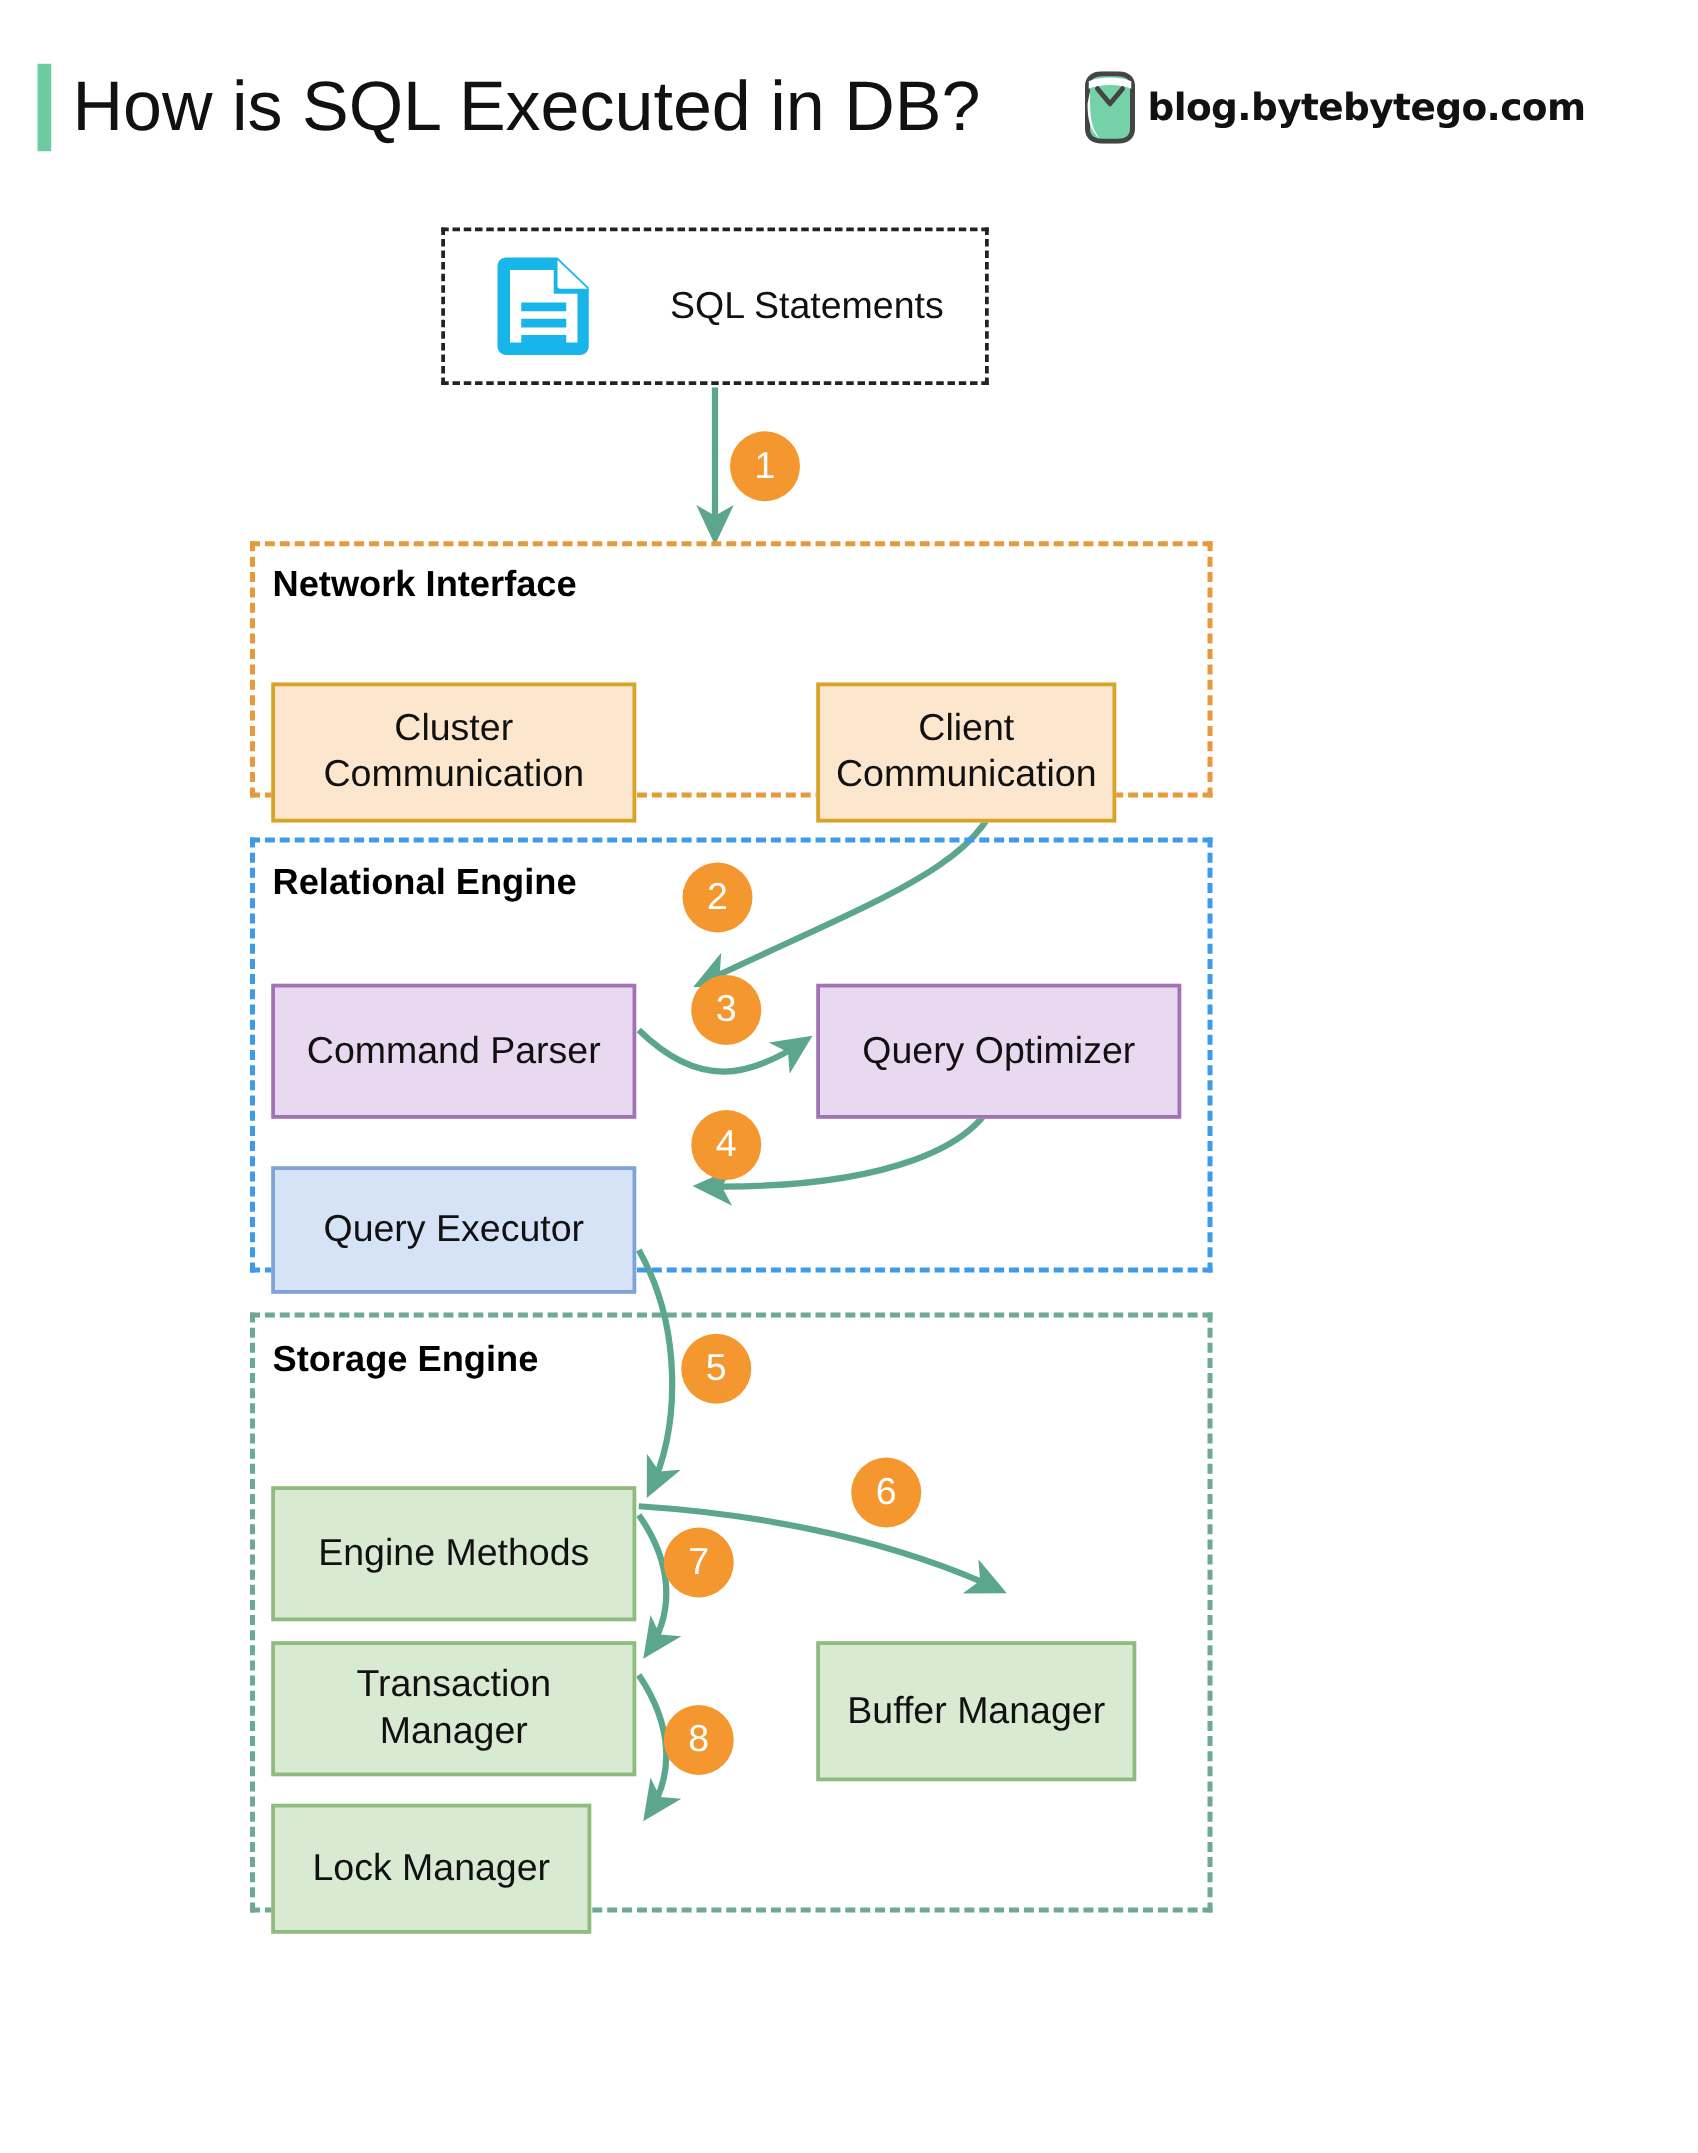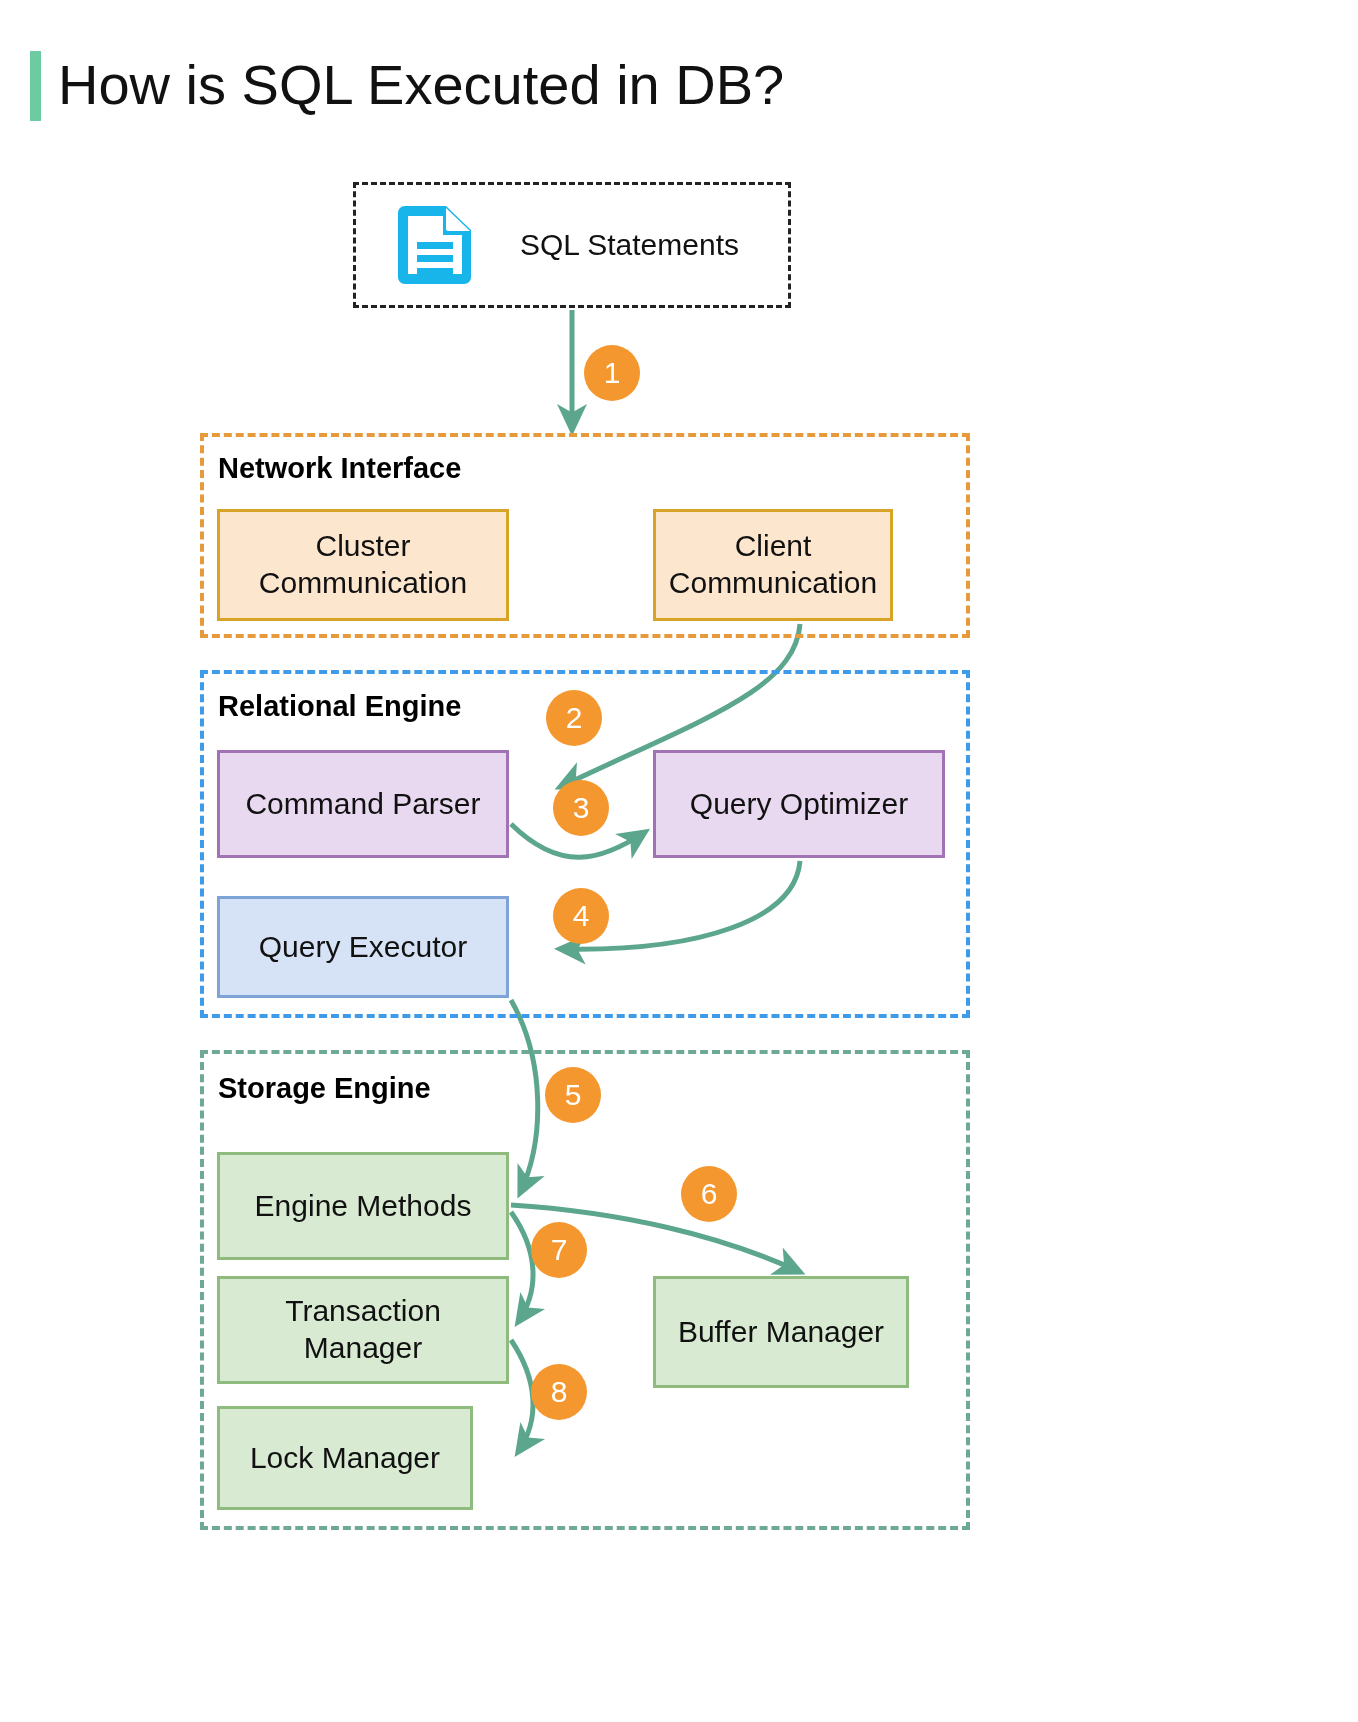--- a/index.html
+++ b/index.html
@@ -9,21 +9,21 @@
   #header{position:absolute;left:0;top:0;width:1088px;height:130px;margin-top:14px;}
   #title-accent{position:absolute;left:30px;top:37px;width:11px;height:70px;background:#6CCBA0;}
   #page-title{position:absolute;left:58px;top:36px;font-size:56px;line-height:70px;color:#111111;white-space:nowrap;font-weight:400;}
   #brand{position:absolute;left:866px;top:42px;height:60px;display:flex;align-items:center;gap:8px;}
   #brand-logo{width:44px;height:58px;position:relative;}
   #brand-text{font-size:30px;color:#111;white-space:nowrap;letter-spacing:-0.5px;font-family:"DejaVu Sans",sans-serif;font-weight:600;}
 
   
   .dash-group{position:absolute;box-sizing:border-box;}
   .group-label{position:absolute;font-size:29px;font-weight:bold;color:#000;white-space:nowrap;}
-  .node{position:absolute;box-sizing:border-box;display:flex;align-items:center;justify-content:center;text-align:center;font-size:30px;color:#111;line-height:1.22;}
+  .node{position:absolute;box-sizing:border-box;display:flex;align-items:center;justify-content:center;text-align:center;font-size:30px;color:#111;line-height:1.22;margin-top:37px;}
 
   
   #grp-network{border:4px dashed #E79A3C;left:200px;top:433px;width:770px;height:205px;}
   #grp-relational{border:4px dashed #3D9BE9;left:200px;top:670px;width:770px;height:348px;}
   #grp-storage{border:4px dashed #6EA896;left:200px;top:1050px;width:770px;height:480px;}
 
   #lbl-network{left:218px;top:452px;}
   #lbl-relational{left:218px;top:690px;}
   #lbl-storage{left:218px;top:1072px;}
 
@@ -39,21 +39,21 @@
   #n-optimizer{left:653px;top:750px;width:292px;height:108px;}
   #n-executor{left:217px;top:896px;width:292px;height:102px;}
   #n-access{left:217px;top:1152px;width:292px;height:108px;}
   #n-transaction{left:217px;top:1276px;width:292px;height:108px;}
   #n-buffer{left:653px;top:1276px;width:256px;height:112px;}
   #n-lock{left:217px;top:1406px;width:256px;height:104px;}
 
   
   #sql-box{position:absolute;left:353px;top:182px;width:438px;height:126px;border:3px dashed #222;box-sizing:border-box;display:flex;align-items:center;}
   #sql-icon{width:92px;height:92px;margin-left:32px;flex:none;position:relative;}
-  #sql-label{font-size:30px;color:#111;margin-left:40px;white-space:nowrap;}
+  #sql-label{font-size:30px;color:#111;margin-left:56px;white-space:nowrap;}
 
   
   .badge{position:absolute;width:56px;height:56px;border-radius:50%;background:#F5972F;color:#fff;
          display:flex;align-items:center;justify-content:center;font-size:30px;line-height:1;}
   #b1{left:584px;top:345px;}
   #b2{left:546px;top:690px;}
   #b3{left:553px;top:780px;}
   #b4{left:553px;top:888px;}
   #b5{left:545px;top:1067px;}
   #b6{left:681px;top:1166px;}
@@ -62,20 +62,31 @@
 
   
   #arrows{position:absolute;left:0;top:0;width:1358px;height:1722px;pointer-events:none;}
 </style>
 </head>
 <body>
 
 <div id="header">
   <div id="title-accent"></div>
   <div id="page-title">How is SQL Executed in DB?</div>
+  <div id="brand">
+    <div id="brand-logo">
+      <svg width="44" height="58" viewBox="0 0 44 58">
+        <path d="M4 12 C4 5 9 2 16 2 L28 2 C35 2 40 5 40 12 L40 46 C40 53 35 56 28 56 L16 56 C9 56 4 53 4 46 Z" fill="#75D2A8" stroke="#444" stroke-width="4"></path>
+        <path d="M5 14 C14 10 30 10 39 14 L39 8 C30 4 14 4 5 8 Z" fill="#ffffff"></path>
+        <path d="M6 16 C6 34 6 44 14 54 C6 48 4 38 4 26 Z" fill="#ffffff"></path>
+        <path d="M12 14 L22 26 L32 14" fill="none" stroke="#444" stroke-width="4" stroke-linecap="round" stroke-linejoin="round"></path>
+      </svg>
+    </div>
+    <div id="brand-text">blog.bytebytego.com</div>
+  </div>
 </div>
 
 <svg id="arrows">
   <defs>
     <marker id="ah" markerWidth="7" markerHeight="7" refX="5.2" refY="3.5" orient="auto" markerUnits="strokeWidth">
       <path d="M0,0.5 L6.4,3.5 L0,6.5 L1.7,3.5 Z" fill="#5BA68D"></path>
     </marker>
   </defs>
   <g fill="none" stroke="#5BA68D" stroke-width="5" marker-end="url(#ah)">
 

